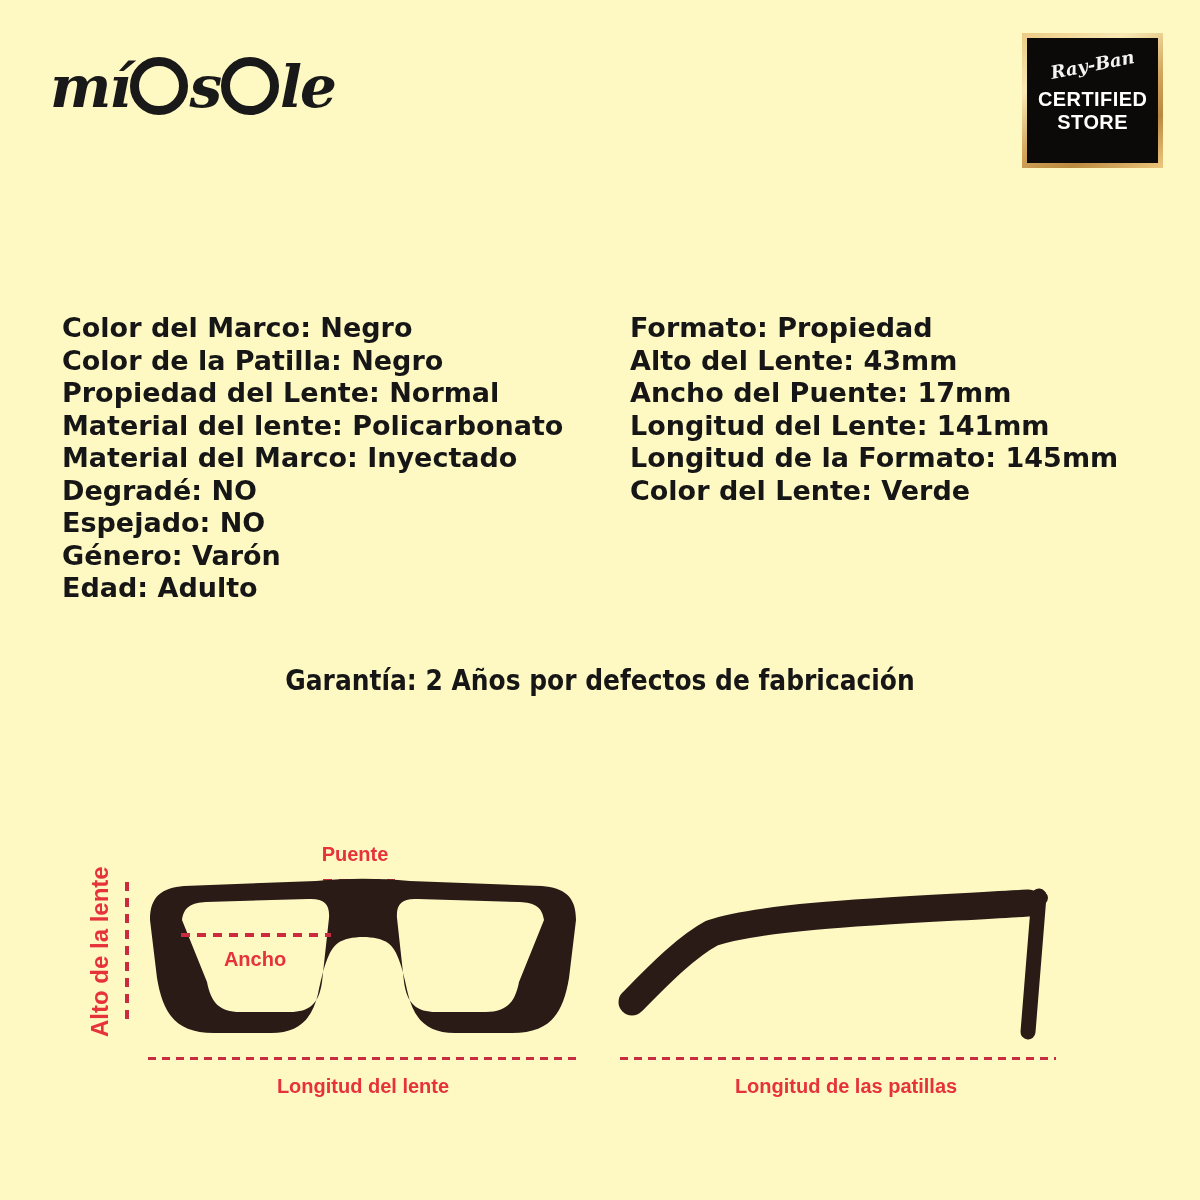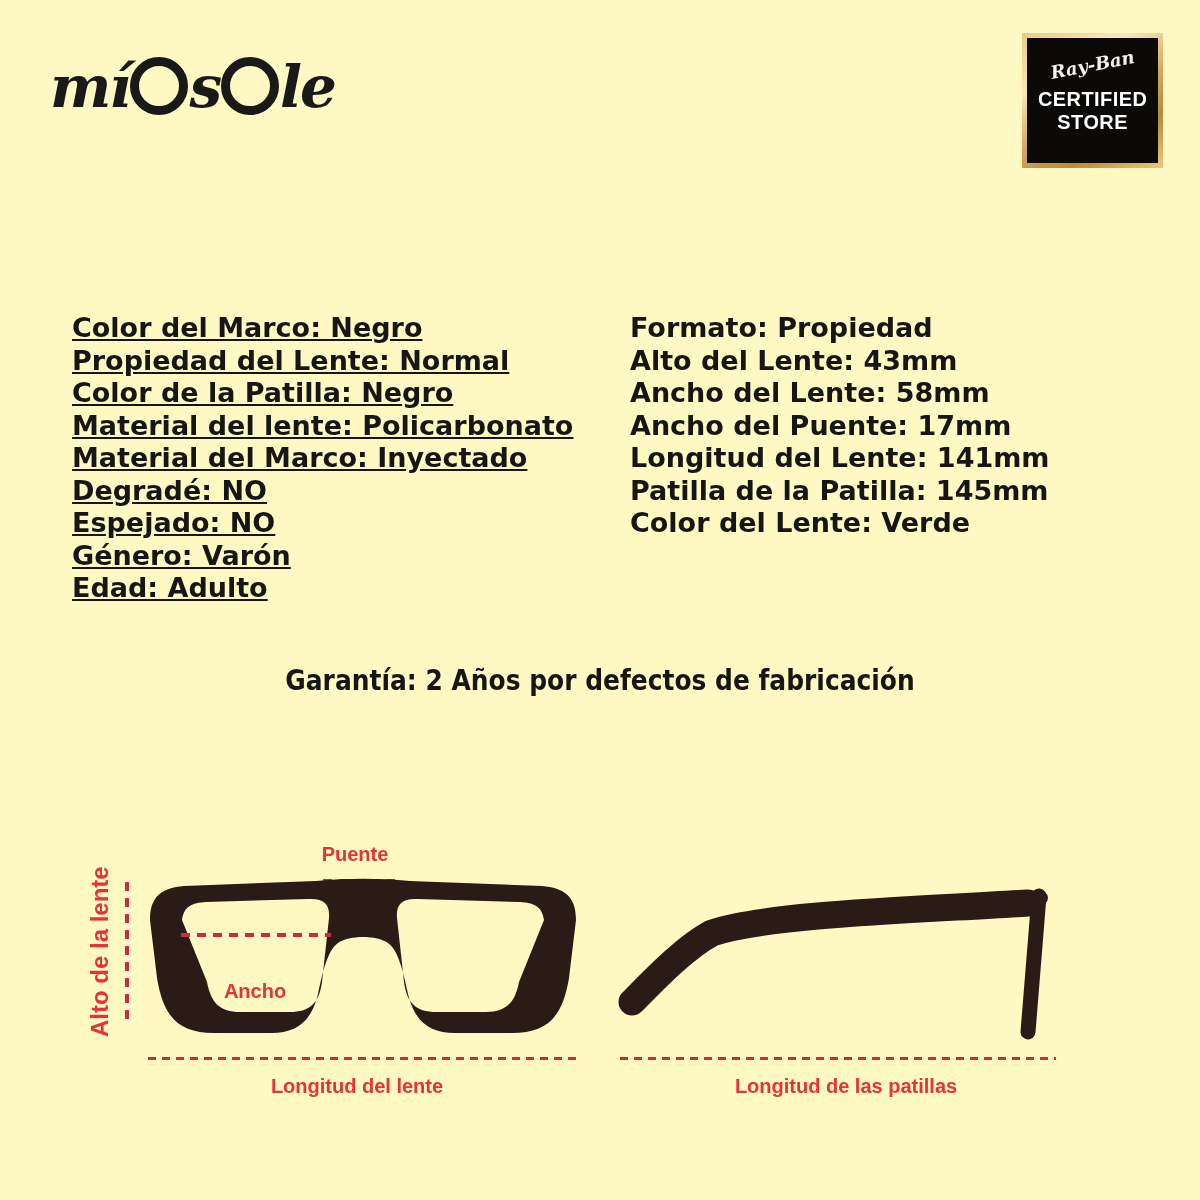--- a/index.html
+++ b/index.html
@@ -13,21 +13,21 @@
 
   
   .badge{position:absolute;left:1022px;top:33px;width:141px;height:135px;box-sizing:border-box;padding:5px;
          background:linear-gradient(150deg,#ecca84 0%,#f8e9b4 28%,#d3a75d 55%,#b9893f 75%,#ecc77d 100%);}
   .badge-inner{width:100%;height:100%;background:#0c0a08;display:flex;flex-direction:column;align-items:center;box-sizing:border-box;padding-top:16px;}
   .badge-script{font-family:"DejaVu Serif",serif;font-style:italic;font-weight:bold;font-size:18px;color:#f5f4f2;transform:rotate(-11deg);letter-spacing:0px;}
   .badge-lines{margin-top:12px;color:#fff;font-family:"Liberation Sans",sans-serif;font-weight:bold;font-size:21px;line-height:23px;text-align:center;letter-spacing:.5px;transform:scaleX(.95);}
 
   
   .specs{position:absolute;top:312px;color:#161616;font-weight:bold;font-size:27px;line-height:32.5px;white-space:nowrap;}
-  .specs-left{left:72px;text-decoration:underline;}
+  .specs-left{left:62px;}
   .specs-right{left:630px;}
 
   
   .warranty{position:absolute;left:0;top:663px;width:1200px;text-align:center;color:#161616;
             font-weight:bold;font-size:29px;transform:scaleX(.86);transform-origin:center;}
 
   
   .red-label{position:absolute;color:#e6323b;font-family:"Liberation Sans",sans-serif;font-weight:bold;font-size:20px;text-align:center;white-space:nowrap;}
   .dash-h{position:absolute;height:4px;background:repeating-linear-gradient(90deg,#c92b40 0 9px,transparent 9px 16px);}
   .dash-h.fine{height:3px;background:repeating-linear-gradient(90deg,#c92b40 0 8px,transparent 8px 14px);}
@@ -53,36 +53,35 @@
       <div class="badge-script">Ray-Ban</div>
       <div class="badge-lines">
         <div>CERTIFIED</div>
         <div>STORE</div>
       </div>
     </div>
   </div>
 
   <div class="specs specs-left">
     <div>Color del Marco: Negro</div>
+    <div>Color de la Patilla: Negro</div>
     <div>Propiedad del Lente: Normal</div>
-    <div>Color de la Patilla: Negro</div>
     <div>Material del lente: Policarbonato</div>
     <div>Material del Marco: Inyectado</div>
     <div>Degradé: NO</div>
     <div>Espejado: NO</div>
     <div>Género: Varón</div>
     <div>Edad: Adulto</div>
   </div>
   <div class="specs specs-right">
     <div>Formato: Propiedad</div>
     <div>Alto del Lente: 43mm</div>
-    <div>Ancho del Lente: 58mm</div>
     <div>Ancho del Puente: 17mm</div>
     <div>Longitud del Lente: 141mm</div>
-    <div>Patilla de la Patilla: 145mm</div>
+    <div>Longitud de la Formato: 145mm</div>
     <div>Color del Lente: Verde</div>
   </div>
 
   <div class="warranty">Garantía: 2 Años por defectos de fabricación</div>
 
   <div class="red-label rot" style="left:15px;top:938px;width:170px;font-size:24px;">Alto de la lente</div>
   <div class="dash-v" style="left:125px;top:882px;height:140px;"></div>
 
   <div class="red-label" style="left:295px;top:843px;width:120px;">Puente</div>
   <div class="dash-h" style="left:323px;top:879px;width:72px;"></div>
@@ -94,24 +93,24 @@
       C 279,157 266,143 260,118 C 255,94 250,74 240,67 C 229,59 201,59 190,67
       C 180,74 175,94 170,118 C 164,143 151,157 123,157 L 66,157
       C 28,157 15,138 9,102 Z
       M 34,44 C 36,30 44,27 58,26 L 160,23 C 176,22 182,28 181,42 L 174,106
       C 171,128 161,136 142,136 L 92,136 C 72,136 63,127 59,106 Z
       M 396,44 C 394,30 386,27 372,26 L 270,23 C 254,22 248,28 249,42 L 256,106
       C 259,128 269,136 288,136 L 338,136 C 358,136 367,127 371,106 Z"></path>
   </svg>
 
   <div class="dash-h" style="left:181px;top:933px;width:150px;"></div>
-  <div class="red-label" style="left:195px;top:948px;width:120px;margin-top:32px;">Ancho</div>
+  <div class="red-label" style="left:195px;top:948px;width:120px;">Ancho</div>
 
   <div class="dash-h fine" style="left:148px;top:1057px;width:430px;"></div>
-  <div class="red-label" style="left:237px;top:1075px;width:240px;">Longitud del lente</div>
+  <div class="red-label" style="left:243px;top:1075px;width:240px;">Longitud del lente</div>
 
   <svg style="left:618px;top:884px;" width="440" height="160" viewBox="0 0 440 160" aria-hidden="true">
     <path fill="none" stroke="#2a1b17" stroke-width="27" stroke-linecap="round" stroke-linejoin="round" d="M 14,118 C 36,96 66,64 94,49 C 150,30 300,26 410,19"></path>
     <path fill="none" stroke="#2a1b17" stroke-width="15" stroke-linecap="round" d="M 421,12 L 410,148"></path>
     <ellipse cx="420" cy="14" rx="10" ry="8" fill="#2a1b17"></ellipse>
   </svg>
 
   <div class="dash-h fine" style="left:620px;top:1057px;width:436px;"></div>
   <div class="red-label" style="left:696px;top:1075px;width:300px;">Longitud de las patillas</div>
 

